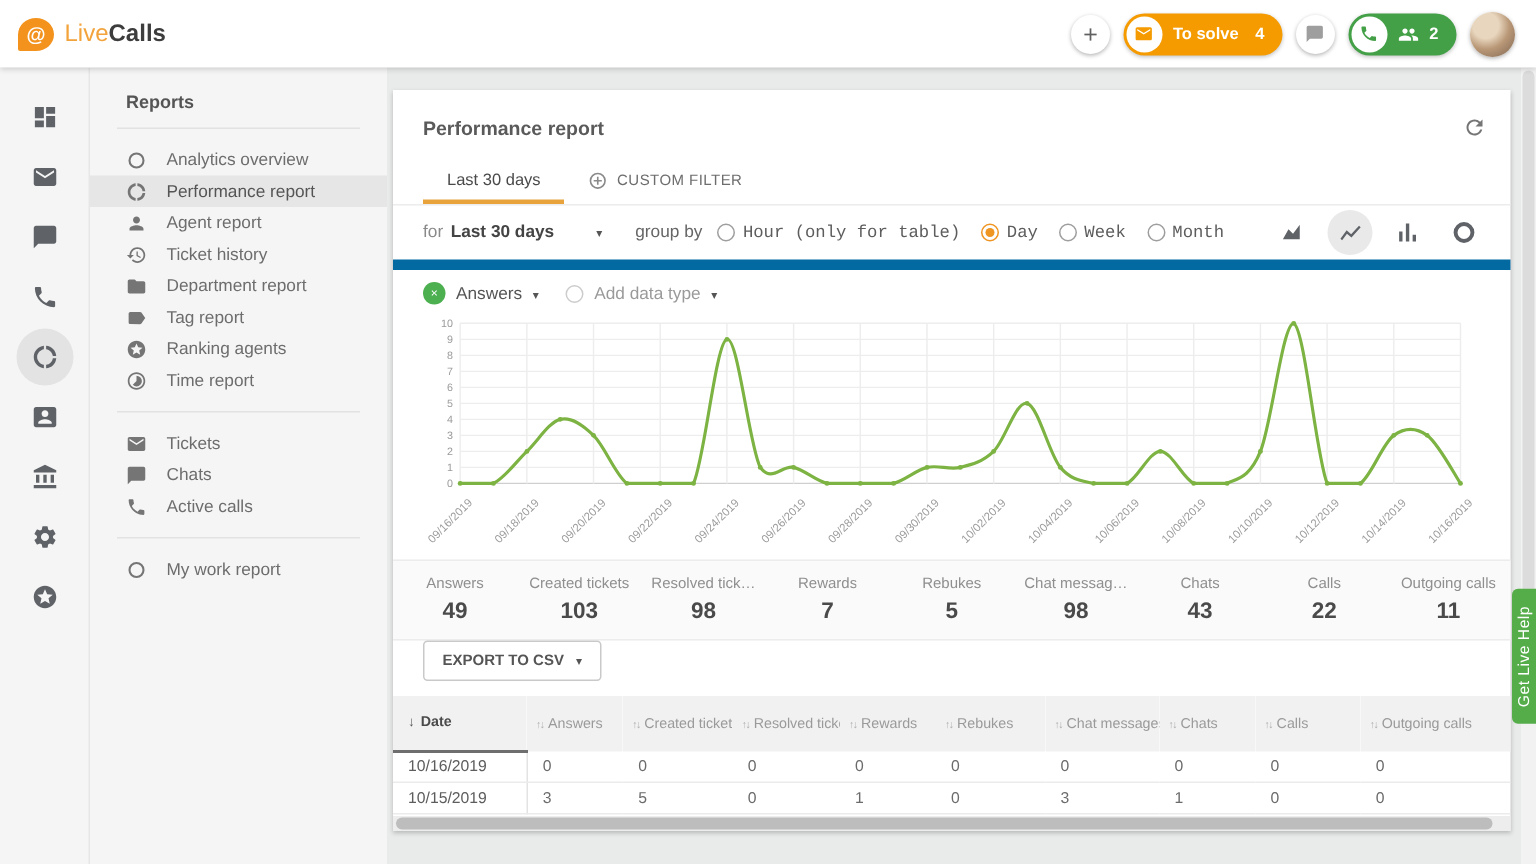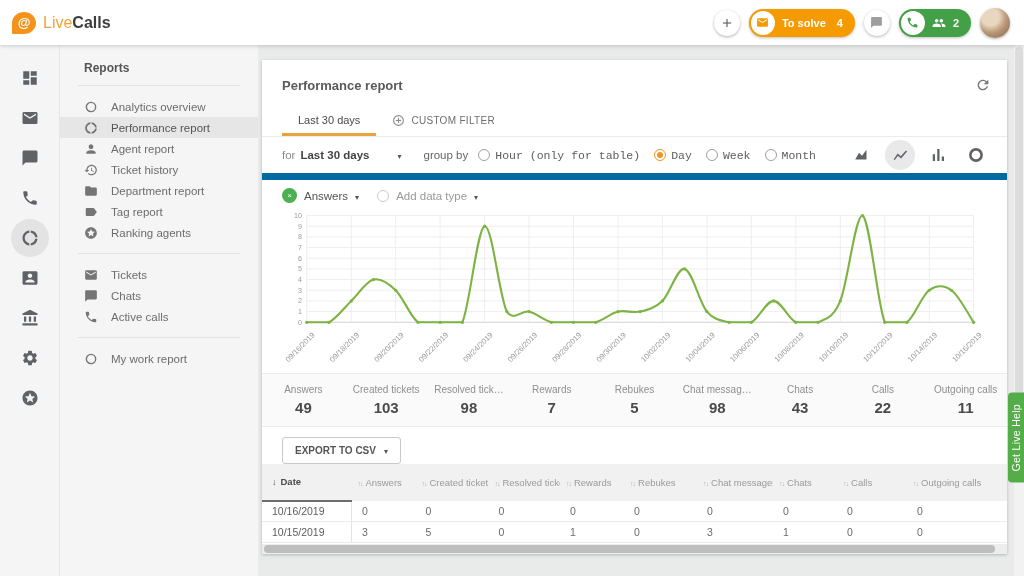--- a/index.html
+++ b/index.html
@@ -90,21 +90,21 @@
 
   .chart { height:172px; padding:0 20px; }
   .chart svg { width:100%; height:100%; display:block; }
 
   .stats { height:56px; background:#fafafa; border-top:1px solid #ececec; border-bottom:1px solid #ececec;
     display:flex; align-items:center; }
   .stat { flex:1; display:flex; flex-direction:column; align-items:center; gap:4px; }
   .stat .s-label { font-size:10px; color:#8f8f8f; white-space:nowrap; overflow:hidden; max-width:78px; }
   .stat .s-value { font-size:15px; font-weight:bold; color:#4a4a4a; }
 
-  .exportrow { height:38px; display:flex; align-items:flex-end; padding:0 20px; }
+  .exportrow { height:38px; display:flex; align-items:flex-start; padding:0 20px; }
   .export-btn { display:flex; align-items:center; gap:8px; background:#fff; border:1px solid #c9c9c9;
     border-radius:3px; padding:7px 12px; font-size:10px; font-weight:bold; color:#555; cursor:pointer;
     font-family:inherit; }
 
   table { width:100%; border-collapse:collapse; table-layout:fixed; }
   thead th { background:#f1f1f1; font-size:9.5px; font-weight:normal; color:#9a9a9a; text-align:left;
     height:37px; padding-left:6px; white-space:nowrap; overflow:hidden; cursor:pointer; }
   thead th.sorted { color:#4a4a4a; font-weight:bold; border-bottom:2px solid #6e6e6e; padding-left:10px; }
   .sort-pair::after { content:"↑↓"; font-size:7px; letter-spacing:-1px; margin-right:3px; color:#b0b0b0; }
   .arrow-down::after { content:"↓"; font-size:9px; margin-right:4px; color:#555; }
@@ -279,20 +279,28 @@
             </span>
             <span>Tag report</span>
           </div>
           <div class="s-item">
             <span class="s-ico">
               <svg viewBox="0 0 24 24" width="14" height="14" fill="#757575" style="color: rgb(117, 117, 117);">
                 <path d="M12 2C6.48 2 2 6.48 2 12s4.48 10 10 10 10-4.48 10-10S17.52 2 12 2zm4.24 16L12 15.45 7.77 18l1.12-4.81-3.73-3.23 4.92-.42L12 5l1.92 4.53 4.92.42-3.73 3.23L16.23 18z"></path>
               </svg>
             </span>
             <span>Ranking agents</span>
+          </div>
+          <div class="s-item">
+            <span class="s-ico">
+              <svg viewBox="0 0 24 24" width="14" height="14" fill="#757575" style="color: rgb(117, 117, 117);">
+                <path d="M16.24 7.76A5.97 5.97 0 0 0 12 6v6l-4.24 4.24a6 6 0 1 0 8.48-8.48zM12 2C6.48 2 2 6.48 2 12s4.48 10 10 10 10-4.48 10-10S17.52 2 12 2zm0 18c-4.42 0-8-3.58-8-8s3.58-8 8-8 8 3.58 8 8-3.58 8-8 8z"></path>
+              </svg>
+            </span>
+            <span>Time report</span>
           </div>
         </div>
       <div class="divider"></div>
       <div id="sidebar-secondary">
           <div class="s-item">
             <span class="s-ico">
               <svg viewBox="0 0 24 24" width="14" height="14" fill="#757575" style="color: rgb(117, 117, 117);">
                 <path d="M20 4H4c-1.1 0-2 .9-2 2v12c0 1.1.9 2 2 2h16c1.1 0 2-.9 2-2V6c0-1.1-.9-2-2-2zm0 4-8 5-8-5V6l8 5 8-5z"></path>
               </svg>
             </span>

